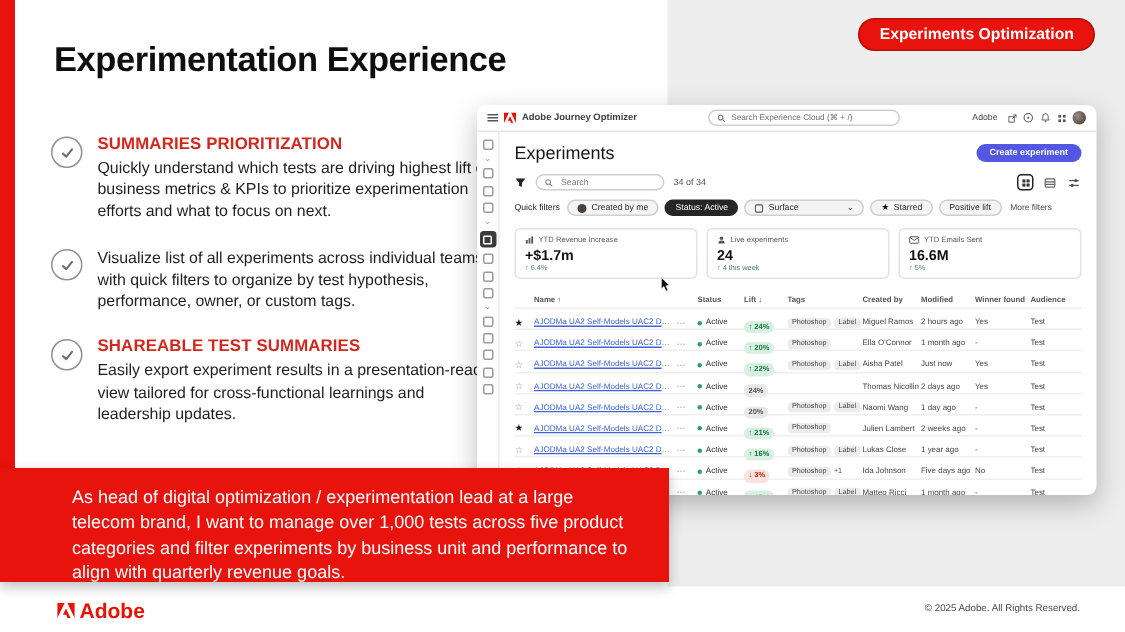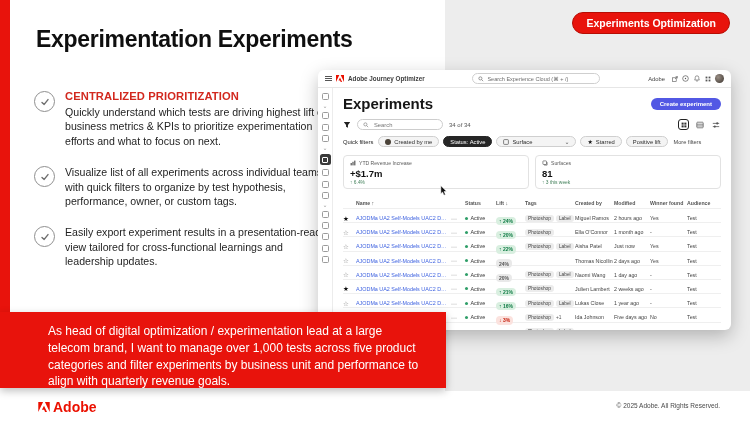--- a/index.html
+++ b/index.html
@@ -40,21 +40,21 @@
   .avatar{width:9px;height:9px;border-radius:50%;background:radial-gradient(circle at 35% 35%,#9a8f85,#3a332e)}
   .app-body{flex:1;display:flex;min-height:0}
   .rail{width:14px;flex:none;border-right:1px solid #ececec;display:flex;flex-direction:column;
         align-items:center;padding-top:5px;gap:4.2px}
   .rail-sq{width:7px;height:7px;border:1px solid #9b9b9b;border-radius:1.5px;box-sizing:border-box}
   .rail-ch{font-size:6px;color:#9b9b9b;line-height:4px;height:4px}
   .rail-active{width:11px;height:11px;background:#3a3a3a;border-radius:2.5px;display:flex;align-items:center;justify-content:center}
   .rail-active::after{content:"";width:4px;height:4px;border:1px solid #fff;border-radius:1px}
   .main{flex:1;padding:0 10px;display:flex;flex-direction:column;min-width:0}
   .pg-row{display:flex;align-items:center;justify-content:space-between;margin-top:7px}
-  .pg-title{font-size:15px;font-weight:bold;color:#161616}
+  .pg-title{font-size:12px;font-weight:normal;color:#161616}
   .create-btn{background:#5258e4;color:#fff;font-size:6px;font-weight:bold;padding:3px 9px;border-radius:8px;border:none;font-family:inherit}
   .filter-row{display:flex;align-items:center;margin-top:7px;gap:6px}
   .search-pill{display:flex;align-items:center;gap:3px;height:11px;border:1px solid #cdcdcd;border-radius:6px;
                background:#fff;padding:0 5px;width:86px;box-sizing:border-box}
   .search-pill input{border:none;outline:none;font-size:5.8px;width:66px;color:#333;background:transparent;font-family:inherit}
   .count{font-size:6px;color:#555}
   .view-toggles{margin-left:auto;display:flex;gap:5px;align-items:center}
   .vt{width:11px;height:11px;border-radius:3px;display:flex;align-items:center;justify-content:center;box-sizing:border-box}
   .vt.active{border:1.4px solid #222}
   .quick-row{display:flex;align-items:center;gap:4px;margin-top:6px}
@@ -94,50 +94,51 @@
   .tag.plus{background:none;padding:0;color:#555}
   .cell{font-size:5.3px;color:#444;white-space:nowrap;overflow:hidden}
   .cursor{position:absolute;left:122px;top:112px;z-index:5}
 </style>
 </head>
 <body>
 
 <div class="gray-panel"></div>
 <div class="stripe"></div>
 <div class="badge">Experiments Optimization</div>
-<div class="title">Experimentation Experiments</div>
+<div class="title">Experimentation Experience</div>
 <div class="features" id="features">
     <div class="feature">
       <span class="feat-icon">
         <svg width="10" height="10" viewBox="0 0 10 10">
           <polyline points="2,5.4 4.2,7.4 8,2.6" fill="none" stroke="#6e6e6e" stroke-width="1.4" stroke-linecap="round" stroke-linejoin="round"></polyline>
         </svg>
       </span>
       <div>
-        <div class="feat-h">CENTRALIZED PRIORITIZATION</div>
+        <div class="feat-h">SUMMARIES PRIORITIZATION</div>
         <div class="feat-b">Quickly understand which tests are driving highest lift on business metrics &amp; KPIs to prioritize experimentation efforts and what to focus on next.</div>
       </div>
     </div>
     <div class="feature">
       <span class="feat-icon">
         <svg width="10" height="10" viewBox="0 0 10 10">
           <polyline points="2,5.4 4.2,7.4 8,2.6" fill="none" stroke="#6e6e6e" stroke-width="1.4" stroke-linecap="round" stroke-linejoin="round"></polyline>
         </svg>
       </span>
       <div>
         <div class="feat-b">Visualize list of all experiments across individual teams with quick filters to organize by test hypothesis, performance, owner, or custom tags.</div>
       </div>
     </div>
     <div class="feature">
       <span class="feat-icon">
         <svg width="10" height="10" viewBox="0 0 10 10">
           <polyline points="2,5.4 4.2,7.4 8,2.6" fill="none" stroke="#6e6e6e" stroke-width="1.4" stroke-linecap="round" stroke-linejoin="round"></polyline>
         </svg>
       </span>
       <div>
+        <div class="feat-h">SHAREABLE TEST SUMMARIES</div>
         <div class="feat-b">Easily export experiment results in a presentation-ready view tailored for cross-functional learnings and leadership updates.</div>
       </div>
     </div>
   </div>
 
 <div class="app">
   <div class="app-topbar">
     <div class="tb-burger">
         <span></span>
         <span></span>
@@ -306,28 +307,41 @@
               </span>
               <span class="m-label">YTD Revenue Increase</span>
             </div>
             <div class="m-value">+$1.7m</div>
             <div class="m-delta">↑ 6.4%</div>
           </div>
           <div class="mcard">
             <div class="m-top">
               <span style="display: flex;">
                 <svg width="6" height="6" viewBox="0 0 10 10">
-                  <rect x="1.5" y="1.5" width="6" height="6" rx="1" fill="none" stroke="#555" stroke-width="1.1"></rect>
-                  <path d="M3.5 8.5h5v-5" fill="none" stroke="#555" stroke-width="1.1"></path>
+                  <circle cx="5" cy="3" r="2" fill="#555"></circle>
+                  <path d="M1.5 9a3.5 3.5 0 0 1 7 0z" fill="#555"></path>
                 </svg>
               </span>
-              <span class="m-label">Surfaces</span>
+              <span class="m-label">Live experiments</span>
             </div>
-            <div class="m-value">81</div>
-            <div class="m-delta">↑ 3 this week</div>
+            <div class="m-value">24</div>
+            <div class="m-delta">↑ 4 this week</div>
+          </div>
+          <div class="mcard">
+            <div class="m-top">
+              <span style="display: flex;">
+                <svg width="7" height="6" viewBox="0 0 12 9">
+                  <rect x=".8" y=".8" width="10.4" height="7.4" rx="1" fill="none" stroke="#555" stroke-width="1.1"></rect>
+                  <path d="M1 1.5 6 5l5-3.5" fill="none" stroke="#555" stroke-width="1.1"></path>
+                </svg>
+              </span>
+              <span class="m-label">YTD Emails Sent</span>
+            </div>
+            <div class="m-value">16.6M</div>
+            <div class="m-delta">↑ 5%</div>
           </div>
         </div>
       <div class="table" id="table">
           <div class="trow thead">
             <span class="th"></span>
             <span class="th">Name ↑</span>
             <span class="th"></span>
             <span class="th">Status</span>
             <span class="th">Lift ↓</span>
             <span class="th">Tags</span>

